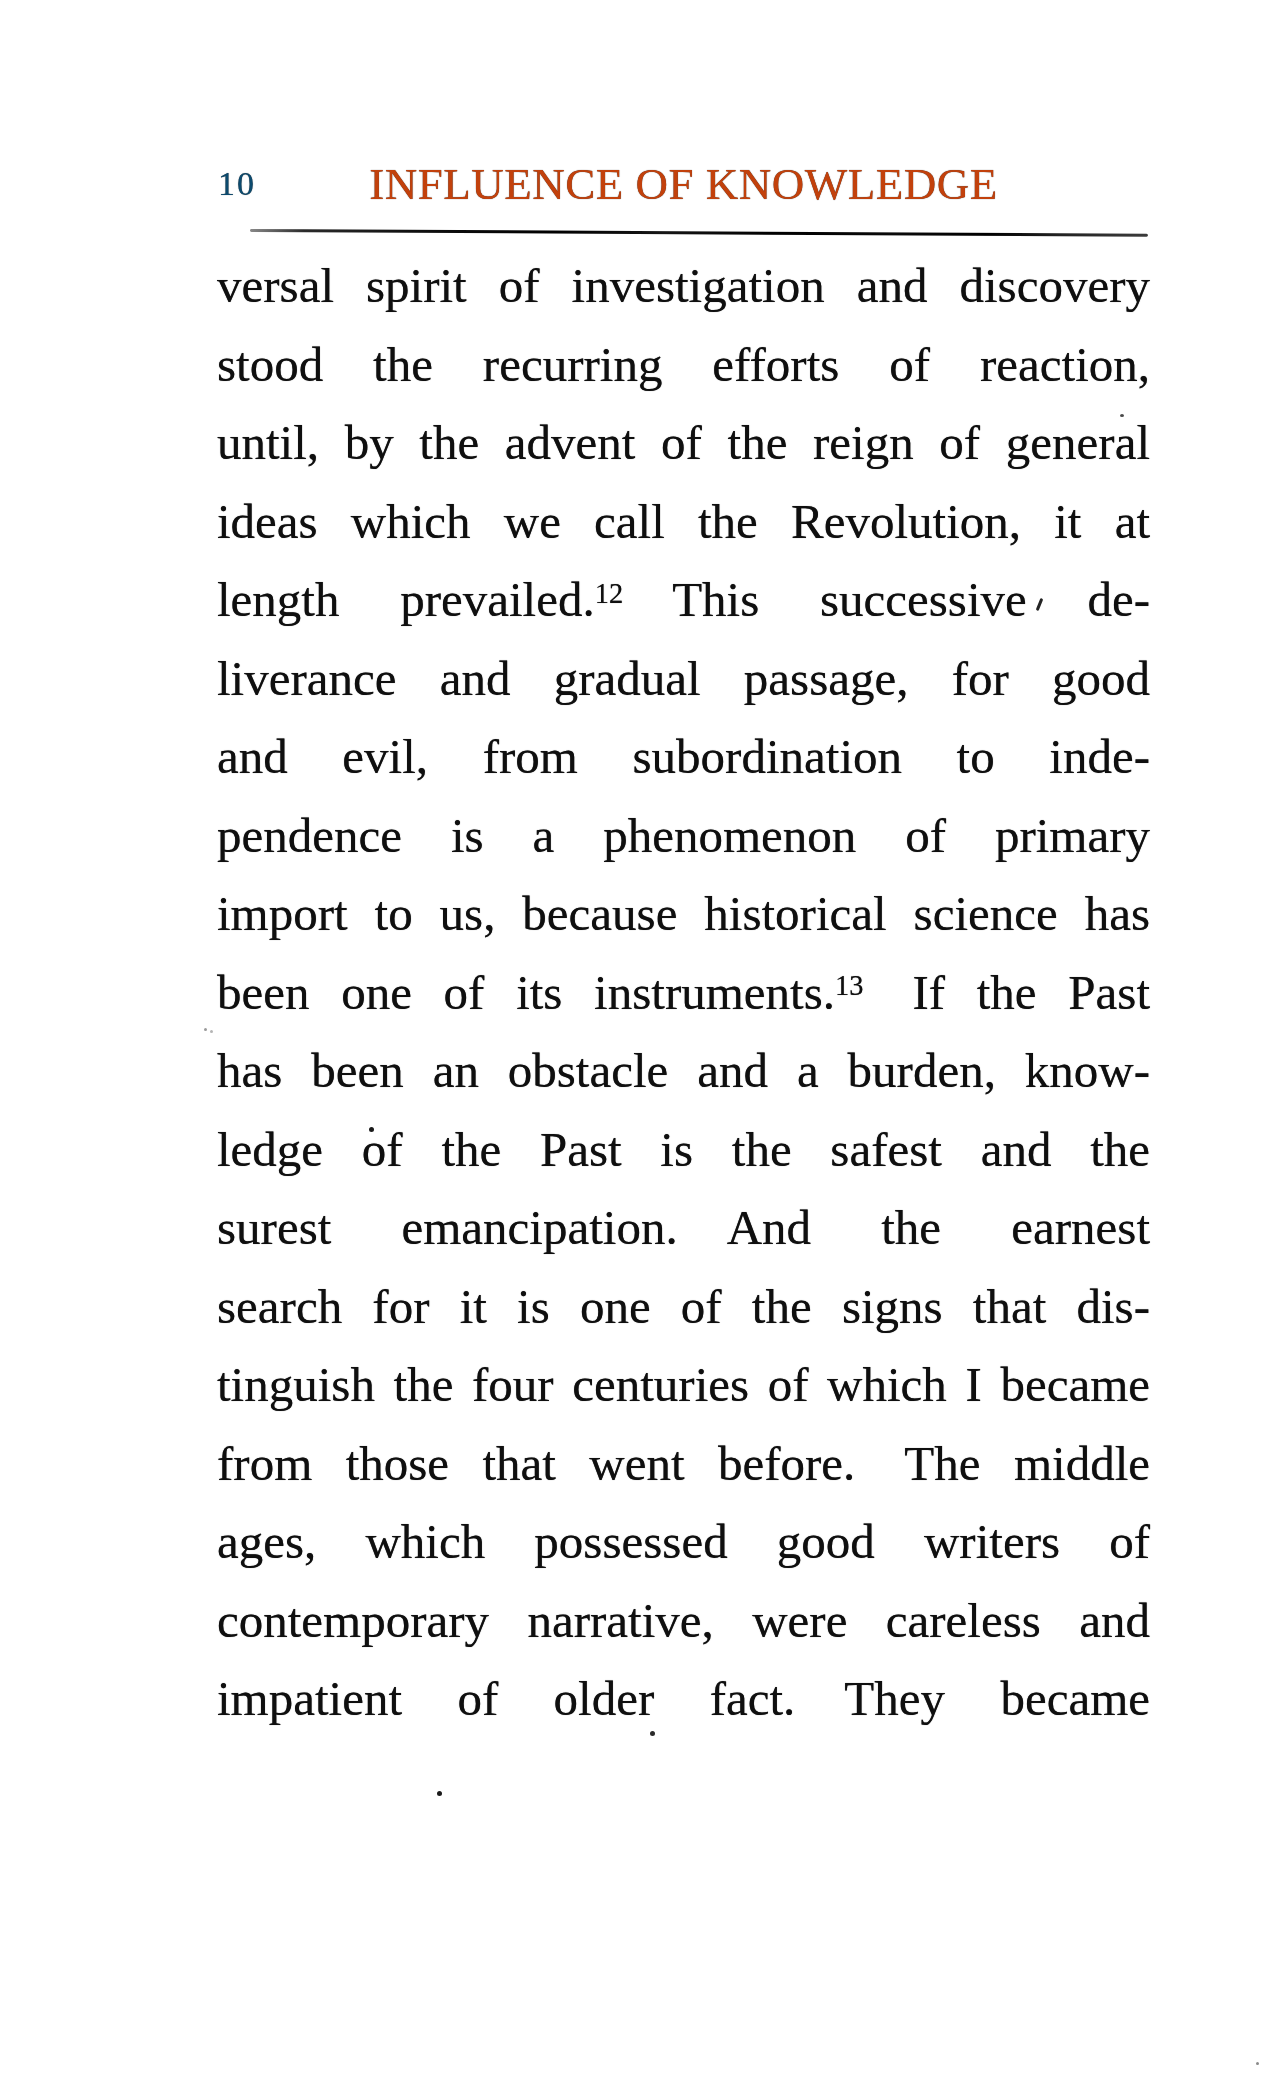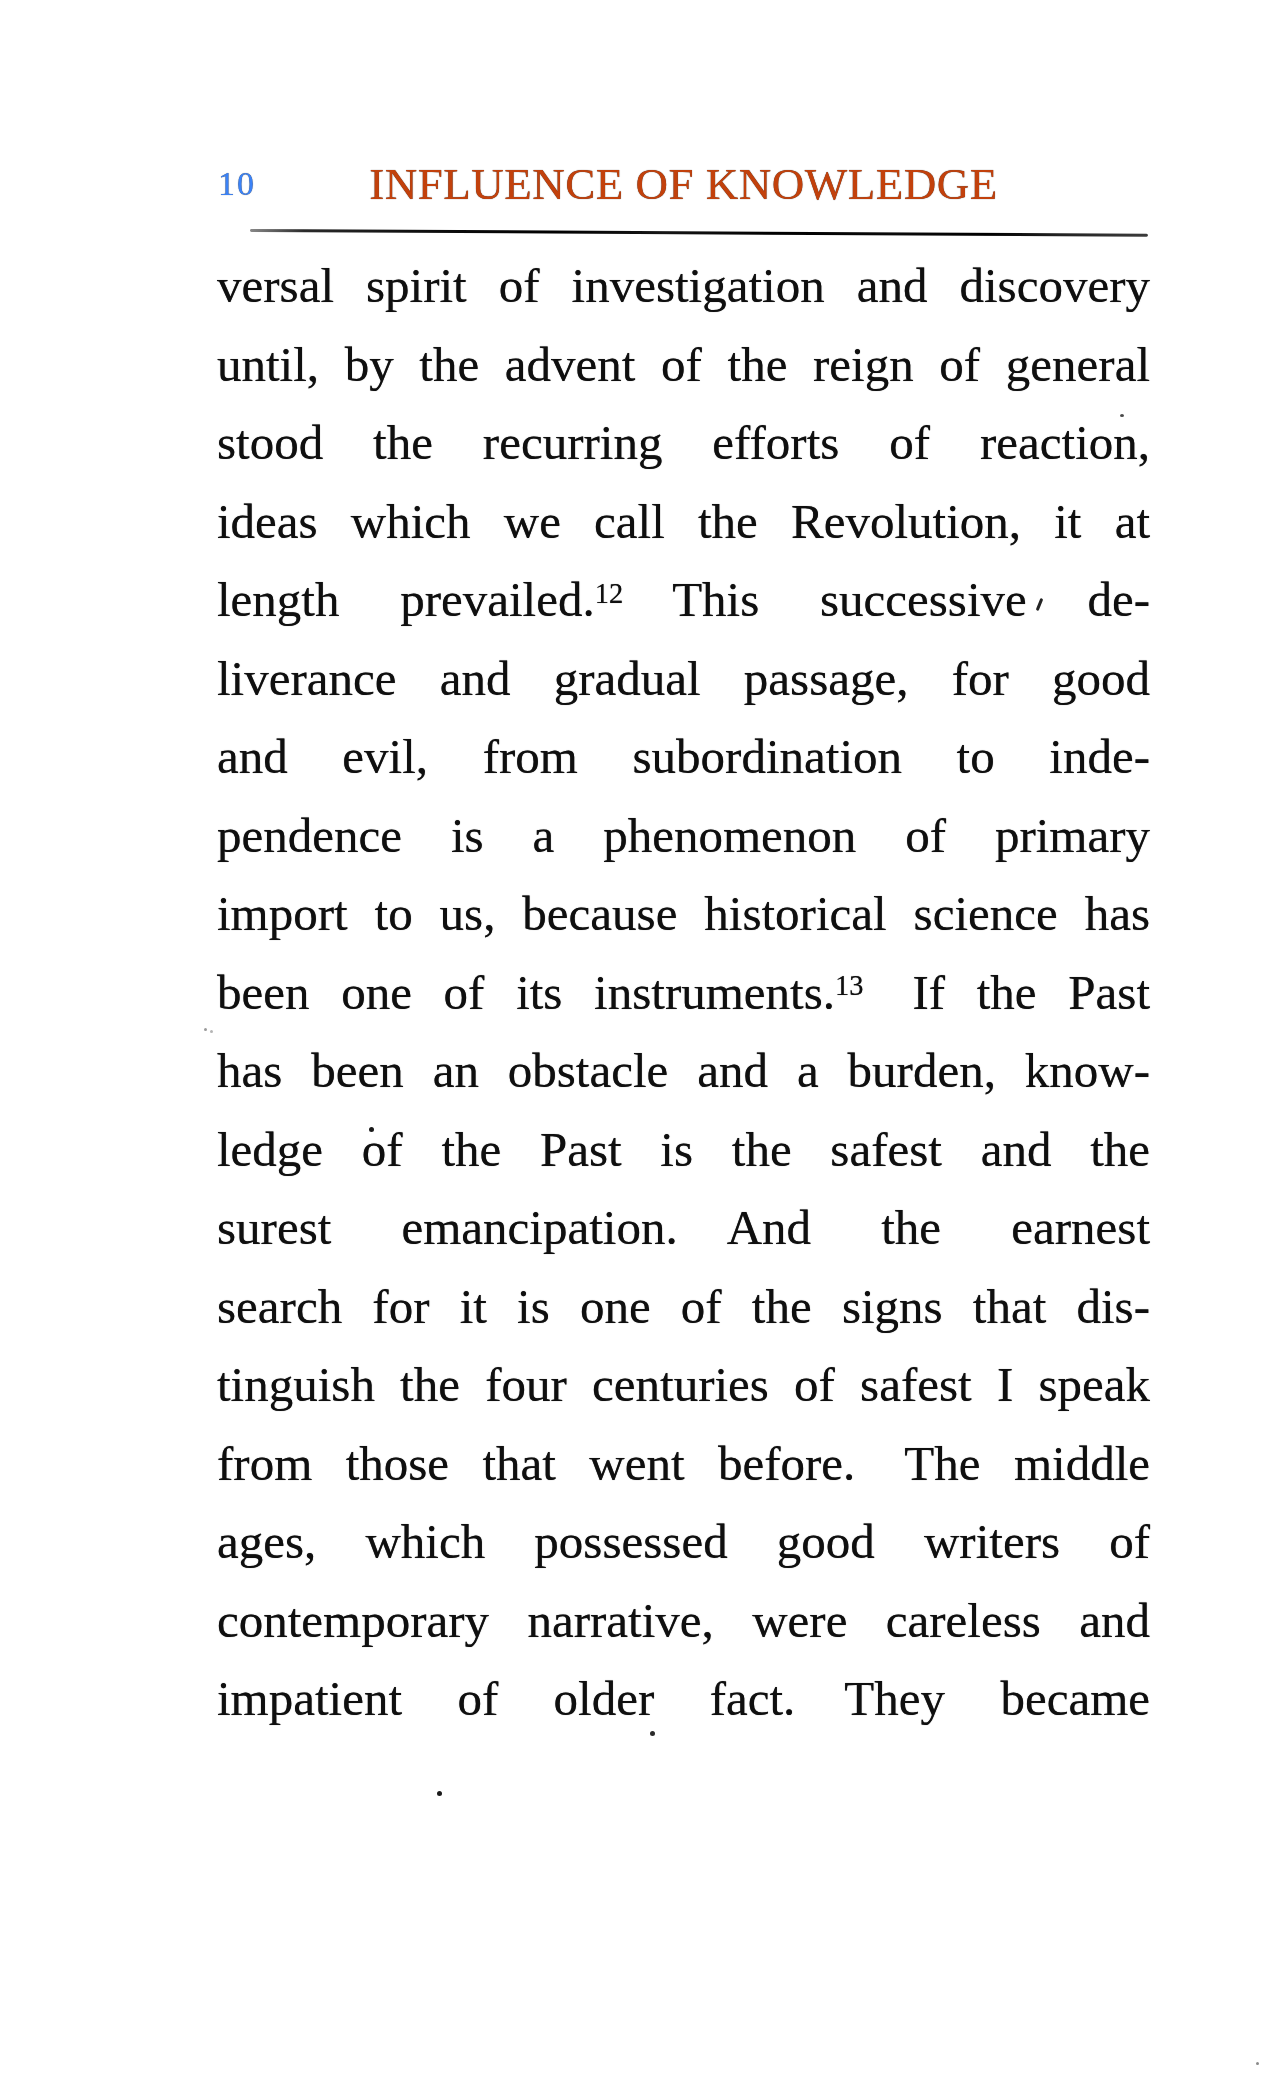--- a/index.html
+++ b/index.html
@@ -14,21 +14,21 @@
   }
 
   
   .page-number {
     position: absolute;
     left: 218px;
     top: 160px;
     font-size: 34px;
     line-height: 48px;
     letter-spacing: 2px;
-    color: #3b82f6;
+    color: #0c4a6e;
     text-shadow: 0 0 0.7px rgba(10,10,10,0.85);
     font-variant-numeric: oldstyle-nums;
   }
   .running-head {
     position: absolute;
     left: 217px;
     top: 160px;
     width: 933px;
     text-align: center;
     font-size: 45px;
@@ -94,34 +94,34 @@
 <body>
 
 <div class="page">
 
   <div class="page-number">10</div>
   <div class="running-head">INFLUENCE OF KNOWLEDGE</div>
   <div class="head-rule"></div>
 
   <div class="text-block">
     <div class="line"><span>versal spirit of investigation and discovery</span><sup class="fnref"></sup><span></span></div>
+    <div class="line"><span>stood the recurring efforts of reaction,</span><sup class="fnref"></sup><span></span></div>
     <div class="line"><span>until, by the advent of the reign of general</span><sup class="fnref"></sup><span></span></div>
-    <div class="line"><span>stood the recurring efforts of reaction,</span><sup class="fnref"></sup><span></span></div>
     <div class="line"><span>ideas which we call the Revolution, it at</span><sup class="fnref"></sup><span></span></div>
     <div class="line"><span>length prevailed.</span><sup class="fnref">12</sup><span>  This successive de-</span></div>
     <div class="line"><span>liverance and gradual passage, for good</span><sup class="fnref"></sup><span></span></div>
     <div class="line"><span>and evil, from subordination to inde-</span><sup class="fnref"></sup><span></span></div>
     <div class="line"><span>pendence is a phenomenon of primary</span><sup class="fnref"></sup><span></span></div>
     <div class="line"><span>import to us, because historical science has</span><sup class="fnref"></sup><span></span></div>
     <div class="line"><span>been one of its instruments.</span><sup class="fnref">13</sup><span>  If the Past</span></div>
     <div class="line"><span>has been an obstacle and a burden, know-</span><sup class="fnref"></sup><span></span></div>
     <div class="line"><span>ledge of the Past is the safest and the</span><sup class="fnref"></sup><span></span></div>
     <div class="line"><span>surest emancipation.  And the earnest</span><sup class="fnref"></sup><span></span></div>
     <div class="line"><span>search for it is one of the signs that dis-</span><sup class="fnref"></sup><span></span></div>
-    <div class="line"><span>tinguish the four centuries of safest I speak</span><sup class="fnref"></sup><span></span></div>
+    <div class="line"><span>tinguish the four centuries of which I became</span><sup class="fnref"></sup><span></span></div>
     <div class="line"><span>from those that went before.  The middle</span><sup class="fnref"></sup><span></span></div>
     <div class="line"><span>ages, which possessed good writers of</span><sup class="fnref"></sup><span></span></div>
     <div class="line"><span>contemporary narrative, were careless and</span><sup class="fnref"></sup><span></span></div>
     <div class="line"><span>impatient of older fact.  They became</span><sup class="fnref"></sup><span></span></div>
   </div>
 
   <div class="speck-accent" style="left:1038px; top:598px;"></div>
   <div class="speck" style="left:1120px; top:414px; width:4px; height:3px; background:#4a4a4a;"></div>
   <div class="speck" style="left:369px; top:1127px; width:5px; height:5px;"></div>
   <div class="speck" style="left:204px; top:1028px; width:3px; height:3px; background:#9a9a9a;"></div>

